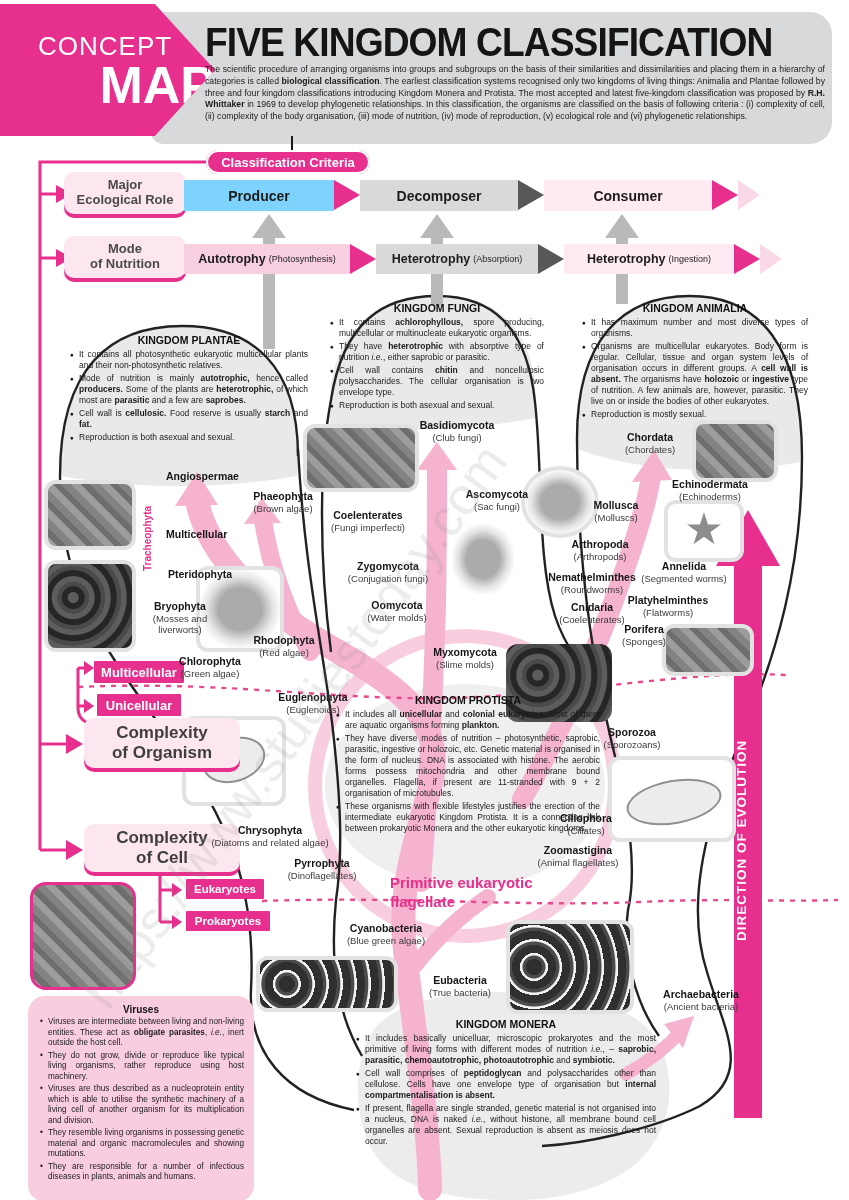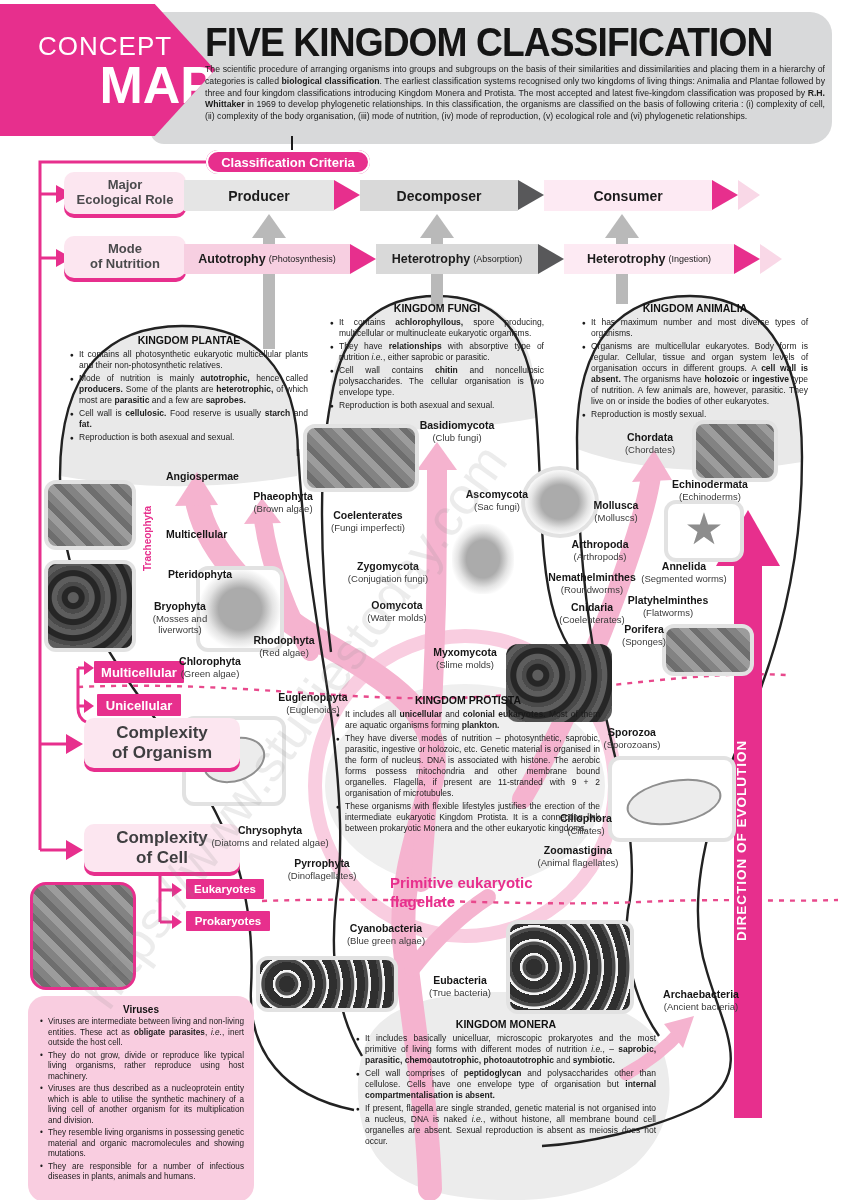--- a/index.html
+++ b/index.html
@@ -140,21 +140,21 @@
     <polygon points="716,562 780,562 748,506" fill="#e72f8d"></polygon>
   </svg>
 
   <div class="pill">Classification Criteria</div>
 
   <div class="lblbadge" style="left:64px;top:168px;width:122px;height:42px;font-size:13px">
     <span>Major</span>
       <span>Ecological Role</span>
   </div>
   <div class="bar" style="top:176px;height:31px">
-    <div class="seg" style="width:150px;background:#e5e5e5;font-size:14px">Producer</div>
+    <div class="seg" style="width:150px;background:#7dd3fc;font-size:14px">Producer</div>
     <div class="tri" style="border-top:15.5px solid transparent;border-bottom:15.5px solid transparent;border-left:26px solid #e72f8d"></div>
     <div class="seg" style="width:158px;background:#d9d9d9;font-size:14px">Decomposer</div>
     <div class="tri" style="border-top:15.5px solid transparent;border-bottom:15.5px solid transparent;border-left:26px solid #58585a"></div>
     <div class="seg" style="width:168px;background:#fdeaf3;font-size:14px">Consumer</div>
     <div class="tri" style="border-top:15.5px solid transparent;border-bottom:15.5px solid transparent;border-left:26px solid #e72f8d"></div>
     <div class="tri" style="border-top:15.5px solid transparent;border-bottom:15.5px solid transparent;border-left:22px solid #f9d8e7"></div>
   </div>
 
   <div class="lblbadge" style="left:64px;top:232px;width:122px;height:42px;font-size:13px">
     <span>Mode</span>
@@ -203,21 +203,21 @@
     <div class="ktitle">KINGDOM PLANTAE</div>
     <div class="kb">It contains all photosynthetic eukaryotic multicellular plants and their non-photosynthetic relatives.</div>
     <div class="kb">Mode of nutrition is mainly <b>autotrophic,</b> hence called <b>producers.</b> Some of the plants are <b>heterotrophic,</b> of which most are <b>parasitic</b> and a few are <b>saprobes.</b></div>
     <div class="kb">Cell wall is <b>cellulosic.</b> Food reserve is usually <b>starch</b> and <b>fat.</b></div>
     <div class="kb">Reproduction is both asexual and sexual.</div>
   </div>
 
   <div class="kbox" style="left:330px;top:298px;width:214px">
     <div class="ktitle">KINGDOM FUNGI</div>
     <div class="kb">It contains <b>achlorophyllous,</b> spore producing, multicellular or multinucleate eukaryotic organisms.</div>
-    <div class="kb">They have <b>relationships</b> with absorptive type of nutrition <i>i.e.</i>, either saprobic or parasitic.</div>
+    <div class="kb">They have <b>heterotrophic</b> with absorptive type of nutrition <i>i.e.</i>, either saprobic or parasitic.</div>
     <div class="kb">Cell wall contains <b>chitin</b> and noncellulosic polysaccharides. The cellular organisation is two envelope type.</div>
     <div class="kb">Reproduction is both asexual and sexual.</div>
   </div>
 
   <div class="kbox" style="left:582px;top:298px;width:226px">
     <div class="ktitle">KINGDOM ANIMALIA</div>
     <div class="kb">It has maximum number and most diverse types of organisms.</div>
     <div class="kb">Organisms are multicellular eukaryotes. Body form is regular. Cellular, tissue and organ system levels of organisation occurs in different groups. A <b>cell wall is absent.</b> The organisms have <b>holozoic</b> or <b>ingestive</b> type of nutrition. A few animals are, however, parasitic. They live on or inside the bodies of other eukaryotes.</div>
     <div class="kb">Reproduction is mostly sexual.</div>
   </div>

